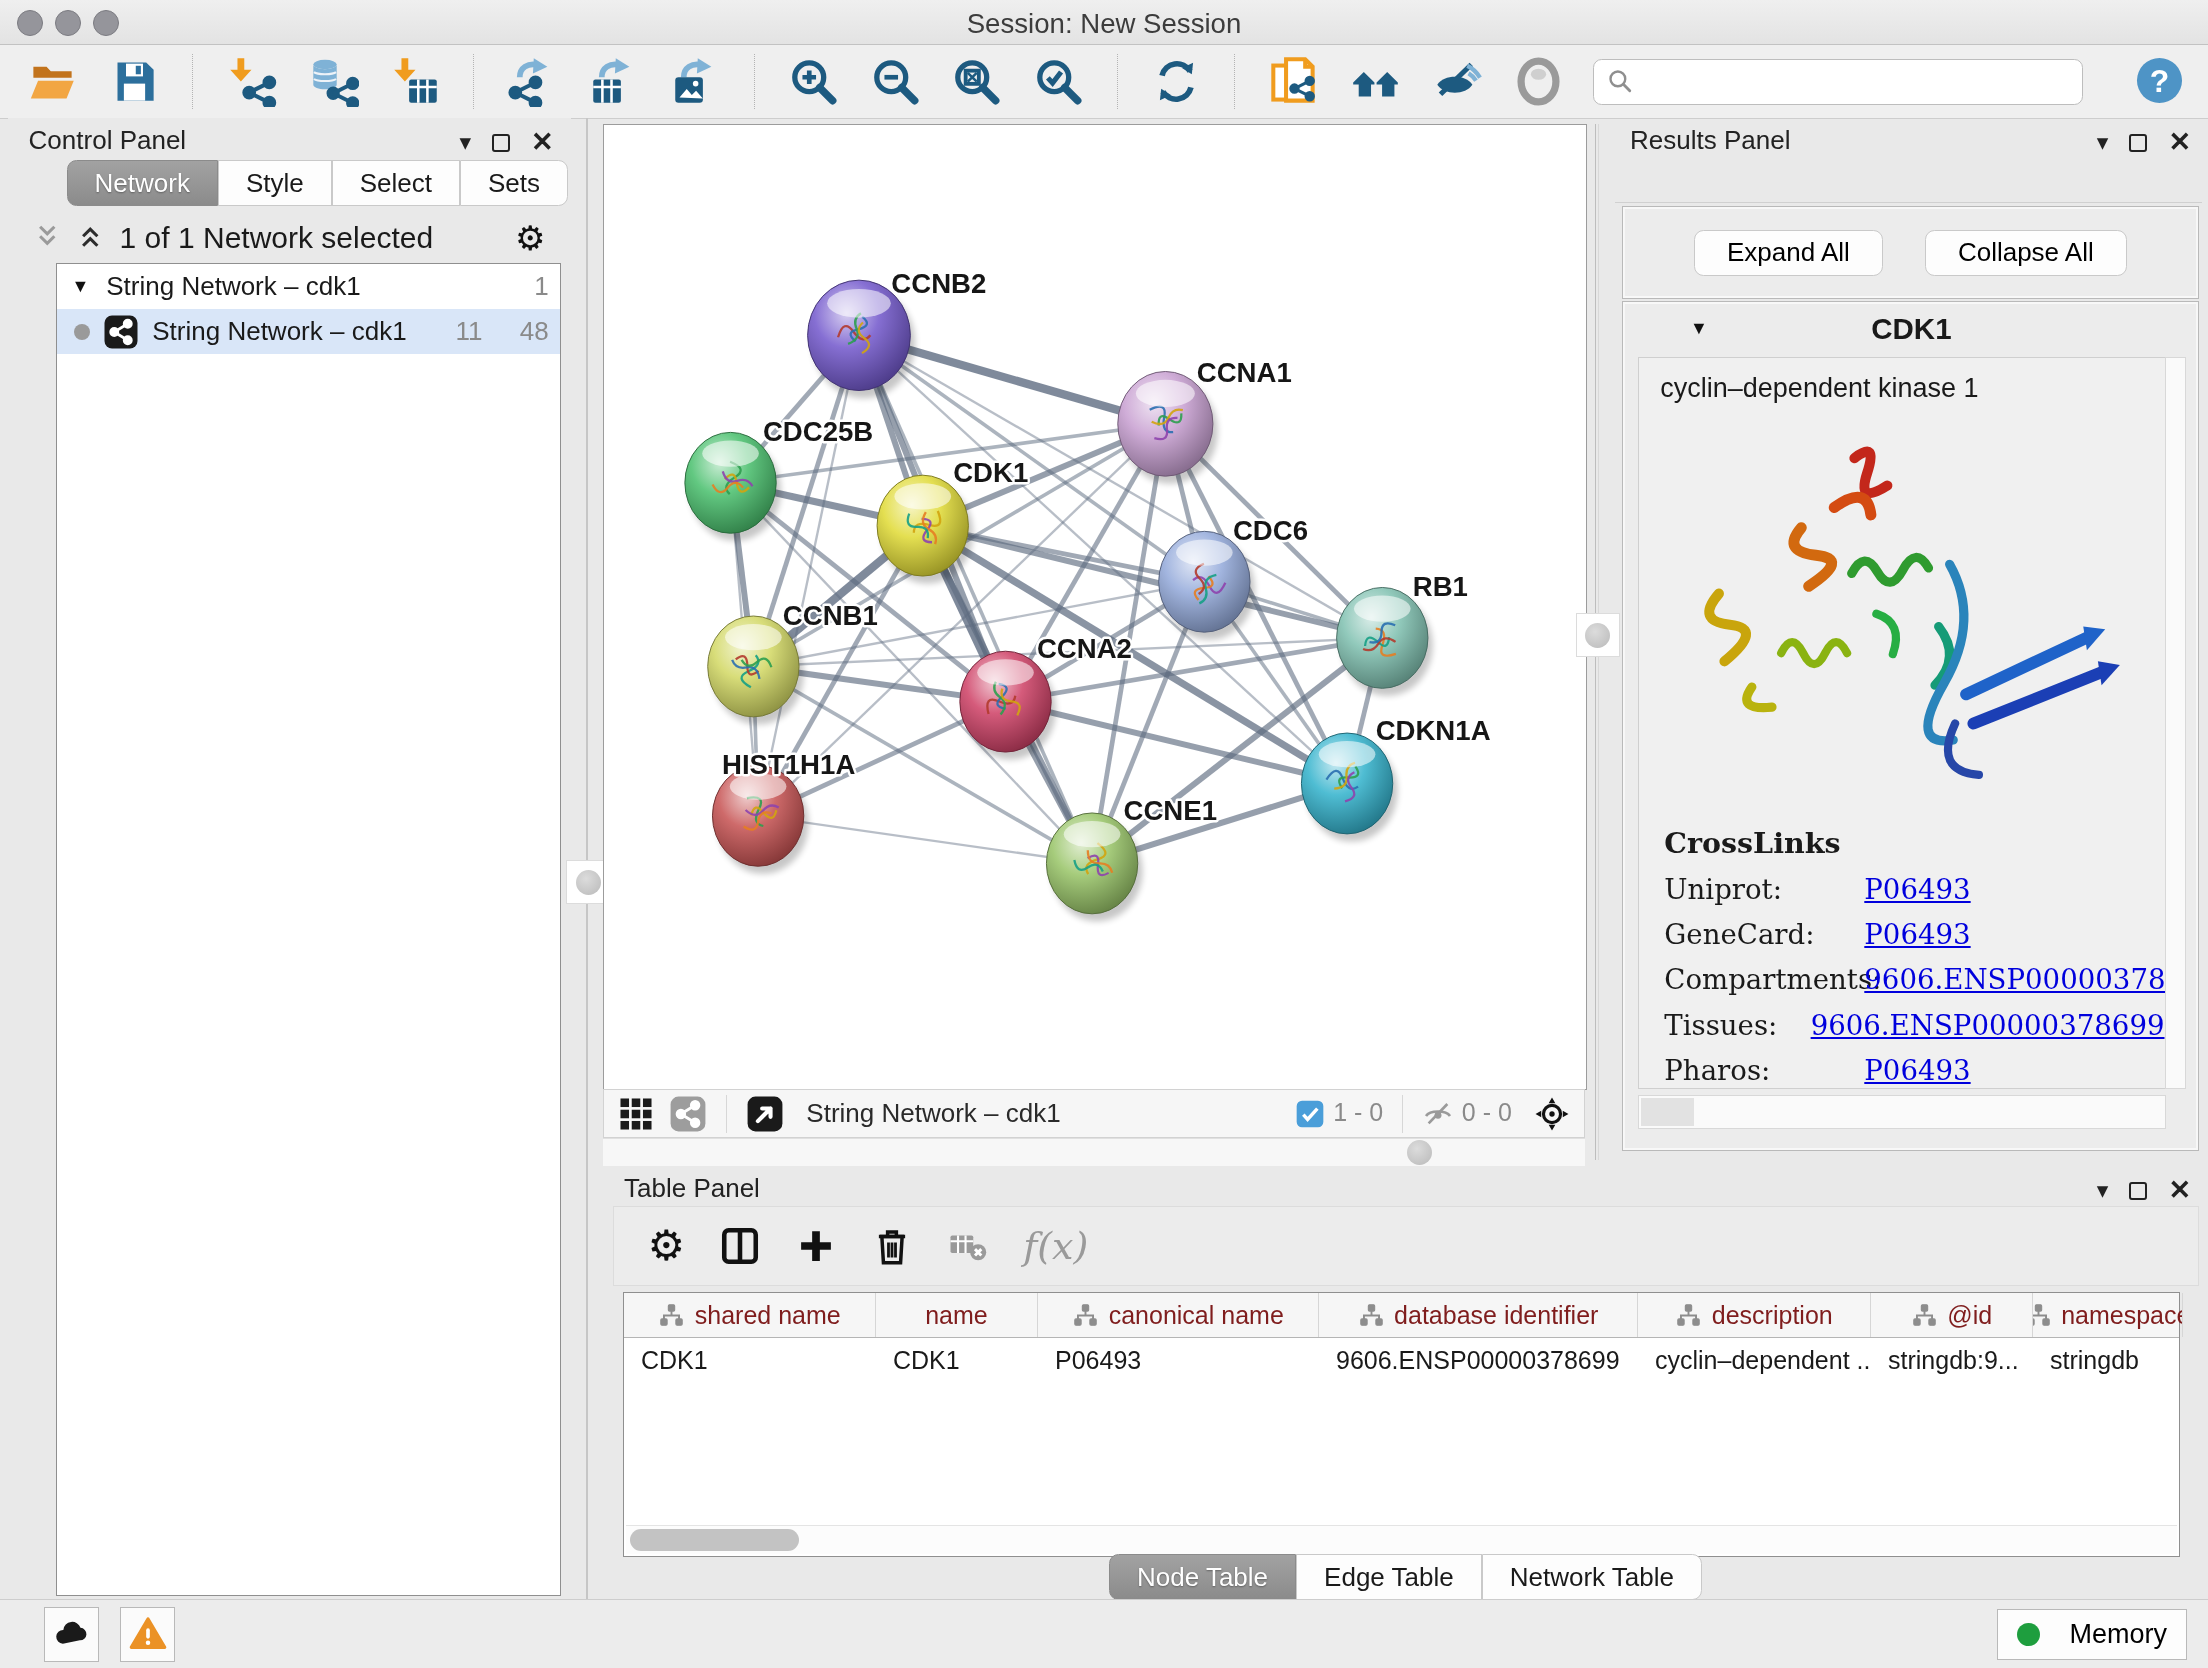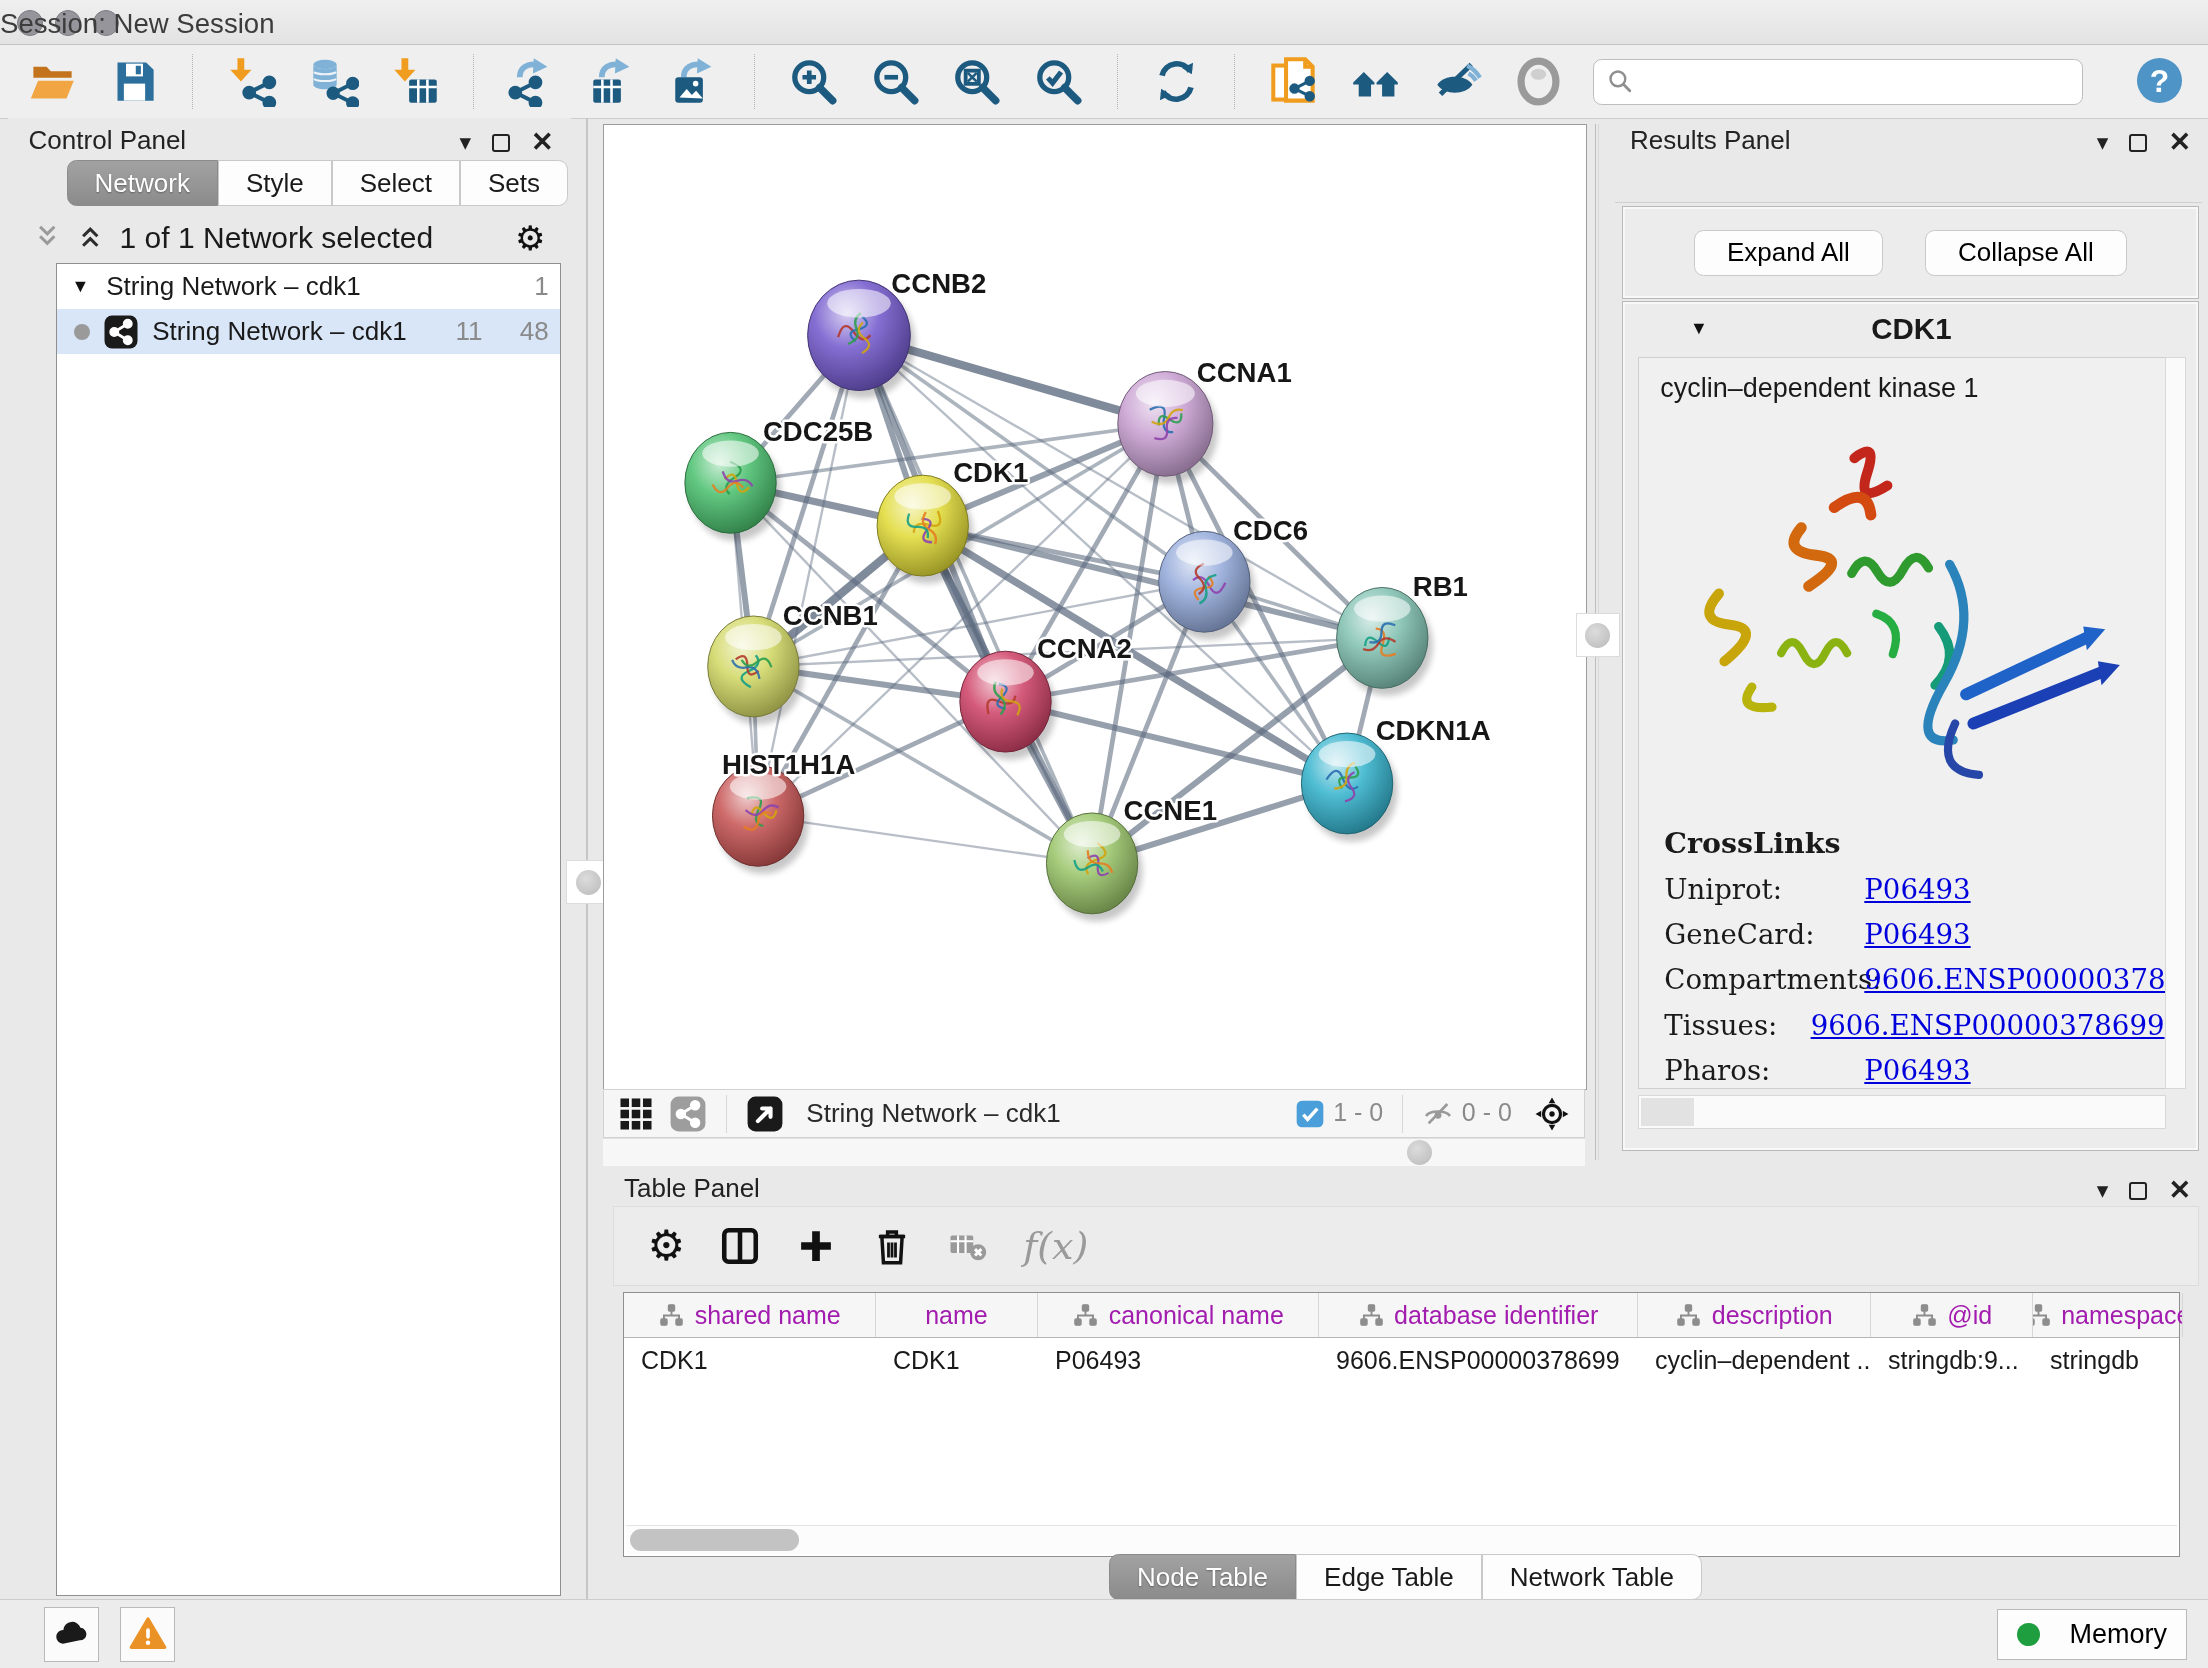--- a/index.html
+++ b/index.html
@@ -4,21 +4,21 @@
 <style>
   html,body{margin:0;padding:0;background:#cfcfcf}
   .window{position:relative;width:2208px;height:1668px;background:#e9e9e9;
     font-family:"Liberation Sans",sans-serif;color:#1a1a1a;overflow:hidden}
 
   
   .titlebar{position:absolute;left:0;top:0;right:0;height:44px;
     background:linear-gradient(#efefef,#e3e3e3);border-bottom:1px solid #c2c2c2}
   .light{position:absolute;top:9.5px;width:24px;height:24px;border-radius:50%;
     background:#95959b;border:1px solid #7b7b81}
-  .title{position:absolute;top:7.6px;left:0;right:0;font-size:27.6px;color:#3c3c3c}
+  .title{position:absolute;top:7.6px;left:0;right:0;text-align:center;font-size:27.6px;color:#3c3c3c}
 
   
   .toolbar{position:absolute;top:45px;left:0;right:0;height:73px;background:#efefef;
     border-bottom:1px solid #cdcdcd;display:flex;align-items:center;padding-left:25px;gap:27px}
   .tbtn{width:55px;height:57px;background:none;border:none;padding:1.9px;cursor:pointer;
     display:flex;align-items:center;justify-content:center}
   .tbtn svg{width:51px;height:51px}
   .tdiv{width:0;height:55px;border-left:1.9px dotted #b3b3b3;margin:0 3.8px}
   .searchbox{margin-left:auto;width:476px;height:44px;background:#fff;border:1.9px solid #bdbdbd;
     border-radius:8.6px;display:flex;align-items:center;padding:0 11.4px;gap:9.5px}
@@ -112,21 +112,21 @@
   
   .tp{position:absolute;left:603px;top:1166px;right:0;bottom:68px;background:#e9e9e9}
   .tp-toolbar{position:absolute;top:40px;left:9.5px;right:9.5px;height:78px;background:#ececec;
     border:1px solid #dcdcdc;display:flex;align-items:center;gap:34px;padding-left:34px}
   .tpbtn{border:none;background:none;padding:0;cursor:pointer;display:flex;align-items:center}
   .tpbtn svg{width:42px;height:42px}
   .tpbtn.gear{font-size:42px;line-height:1;color:#111}
   .fx{font-family:"DejaVu Serif",serif;font-style:italic;font-size:38px;color:#9a9a9a}
   .tbl{position:absolute;left:20px;right:28.5px;top:126px;height:263px;background:#fff;border:1.9px solid #8f8f8f}
   .thead{display:flex;height:44px;background:#f6f6f6;border-bottom:1.9px solid #b5b5b5}
-  .th{display:flex;align-items:center;justify-content:center;gap:9.5px;font-size:25px;color:#a21caf;
+  .th{display:flex;align-items:center;justify-content:center;gap:9.5px;font-size:25px;color:#7f1d1d;
     border-right:1px solid #d6d6d6;box-sizing:border-box;overflow:hidden;white-space:nowrap;cursor:pointer}
   .th svg{width:27px;height:27px;flex:none}
   .trowd{display:flex;height:44px;cursor:pointer}
   .td{font-size:25px;display:flex;align-items:center;padding-left:17px;box-sizing:border-box;
     overflow:hidden;white-space:nowrap}
   .tbl-hscroll{position:absolute;left:1.9px;right:1.9px;bottom:1.9px;height:28.5px;background:#fcfcfc;border-top:1px solid #e4e4e4}
   .tbl-hscroll i{position:absolute;left:3.8px;top:2.9px;width:169px;height:22px;border-radius:11.4px;background:#c3c3c3;display:block}
   .tp-tabs{position:absolute;left:0;right:0;bottom:0px;display:flex;justify-content:center}
 
   

